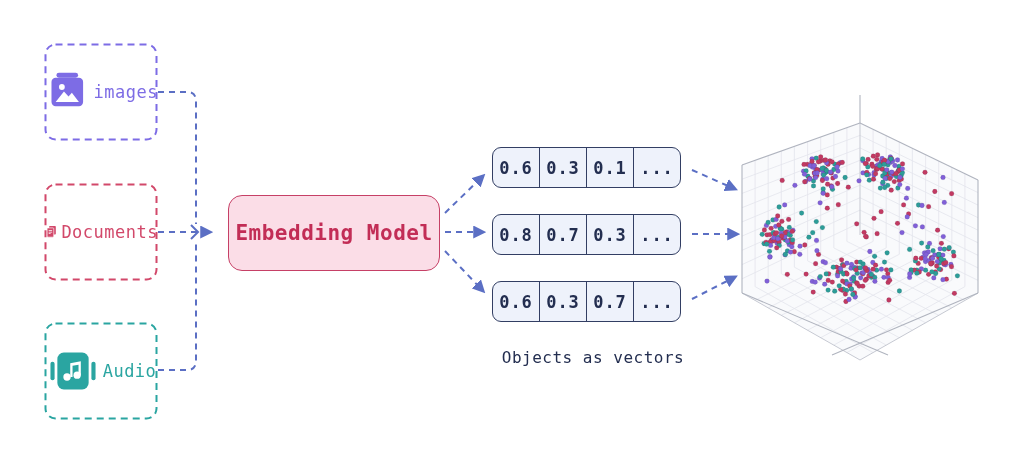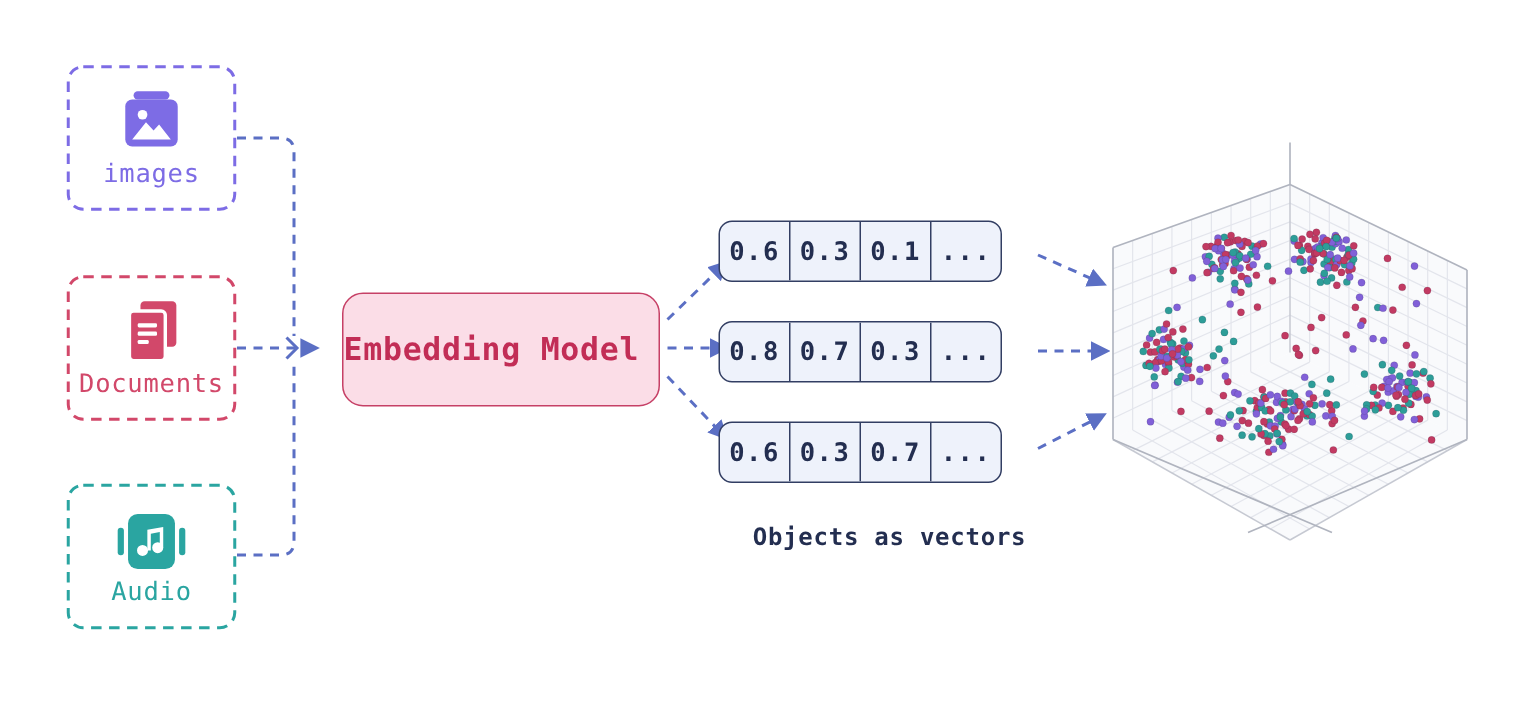--- a/index.html
+++ b/index.html
@@ -3,45 +3,45 @@
 <meta charset="utf-8">
 <style>
 *{margin:0;padding:0;box-sizing:border-box}
 html,body{width:1024px;height:468px;background:#fff;overflow:hidden;
   font-family:"DejaVu Sans Mono","Liberation Mono",monospace}
 .canvas{position:relative;width:1024px;height:468px;background:#fff}
 .overlay{position:absolute;left:0;top:0;width:1024px;height:468px;pointer-events:none}
 
 
 .src-box{position:absolute;left:44px;width:114px;height:98px;display:flex;
-  flex-direction:column;align-items:center;justify-content:center;gap:3px}
+  flex-direction:row;align-items:center;justify-content:center;gap:3px}
 .src-box .dash{position:absolute;left:0;top:0;width:100%;height:100%}
 .src-icon{width:54px;height:46px;display:block}
 .src-label{font-size:17px;font-weight:500;letter-spacing:.5px;line-height:1}
 .c0{color:var(--purple,#7d6ce5)}
 .c1{color:var(--crimson,#d2486a)}
 .c2{color:var(--teal,#2aa5a1)}
 
 
 .model-box{position:absolute;left:228px;top:195px;width:212px;height:76px;
   background:var(--model-fill,#fbdde7);border:1.6px solid var(--model-border,#c64066);
-  border-radius:14px;display:flex;align-items:center;justify-content:flex-start}
+  border-radius:14px;display:flex;align-items:center;justify-content:center}
 .model-box span{font-size:21px;font-weight:700;color:var(--model-text,#c22d56);letter-spacing:.5px}
 
 
-.vec-row{position:absolute;left:479px;width:189px;height:41px;
+.vec-row{position:absolute;left:492px;width:189px;height:41px;
   background:var(--cell-fill,#eef2fb);border:1.6px solid var(--cell-border,#323e63);
   border-radius:9px;display:flex;overflow:hidden}
 .vec-cell{flex:1;display:flex;align-items:center;justify-content:center;
   border-right:1.6px solid var(--cell-border,#323e63);
   font-size:17px;font-weight:700;color:var(--navy,#232e50);letter-spacing:1px}
 .vec-cell:last-child{border-right:0}
 
 .caption{position:absolute;left:483px;top:348px;width:220px;text-align:center;
-  font-size:16px;font-weight:700;color:var(--navy,#232e50);letter-spacing:.5px}
+  font-size:16px;font-weight:400;color:var(--navy,#232e50);letter-spacing:.5px}
 
 .cube{position:absolute;left:725px;top:55px;width:300px;height:330px}
 </style>
 </head>
 <body>
 
 <div class="canvas">
 
   <svg id="connectors" class="overlay" viewBox="0 0 1024 468">
       <defs>

